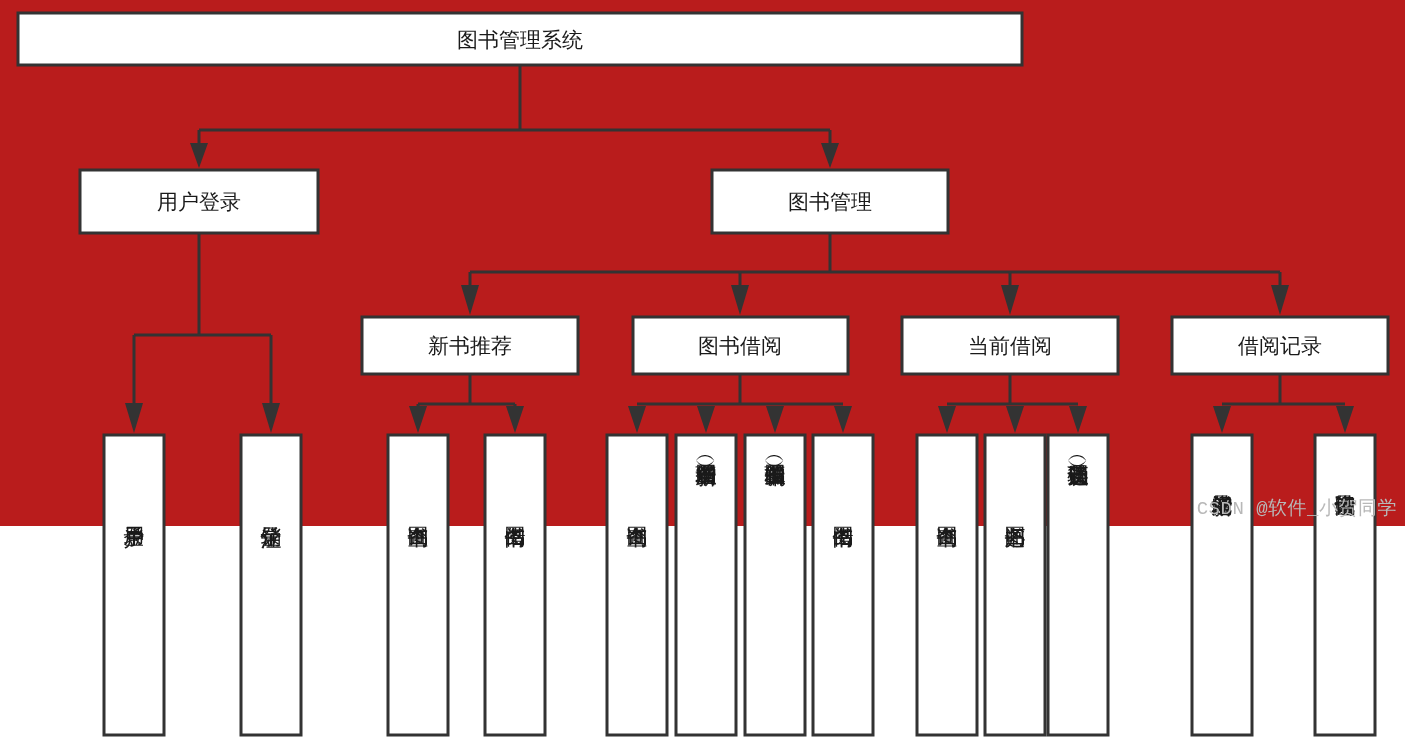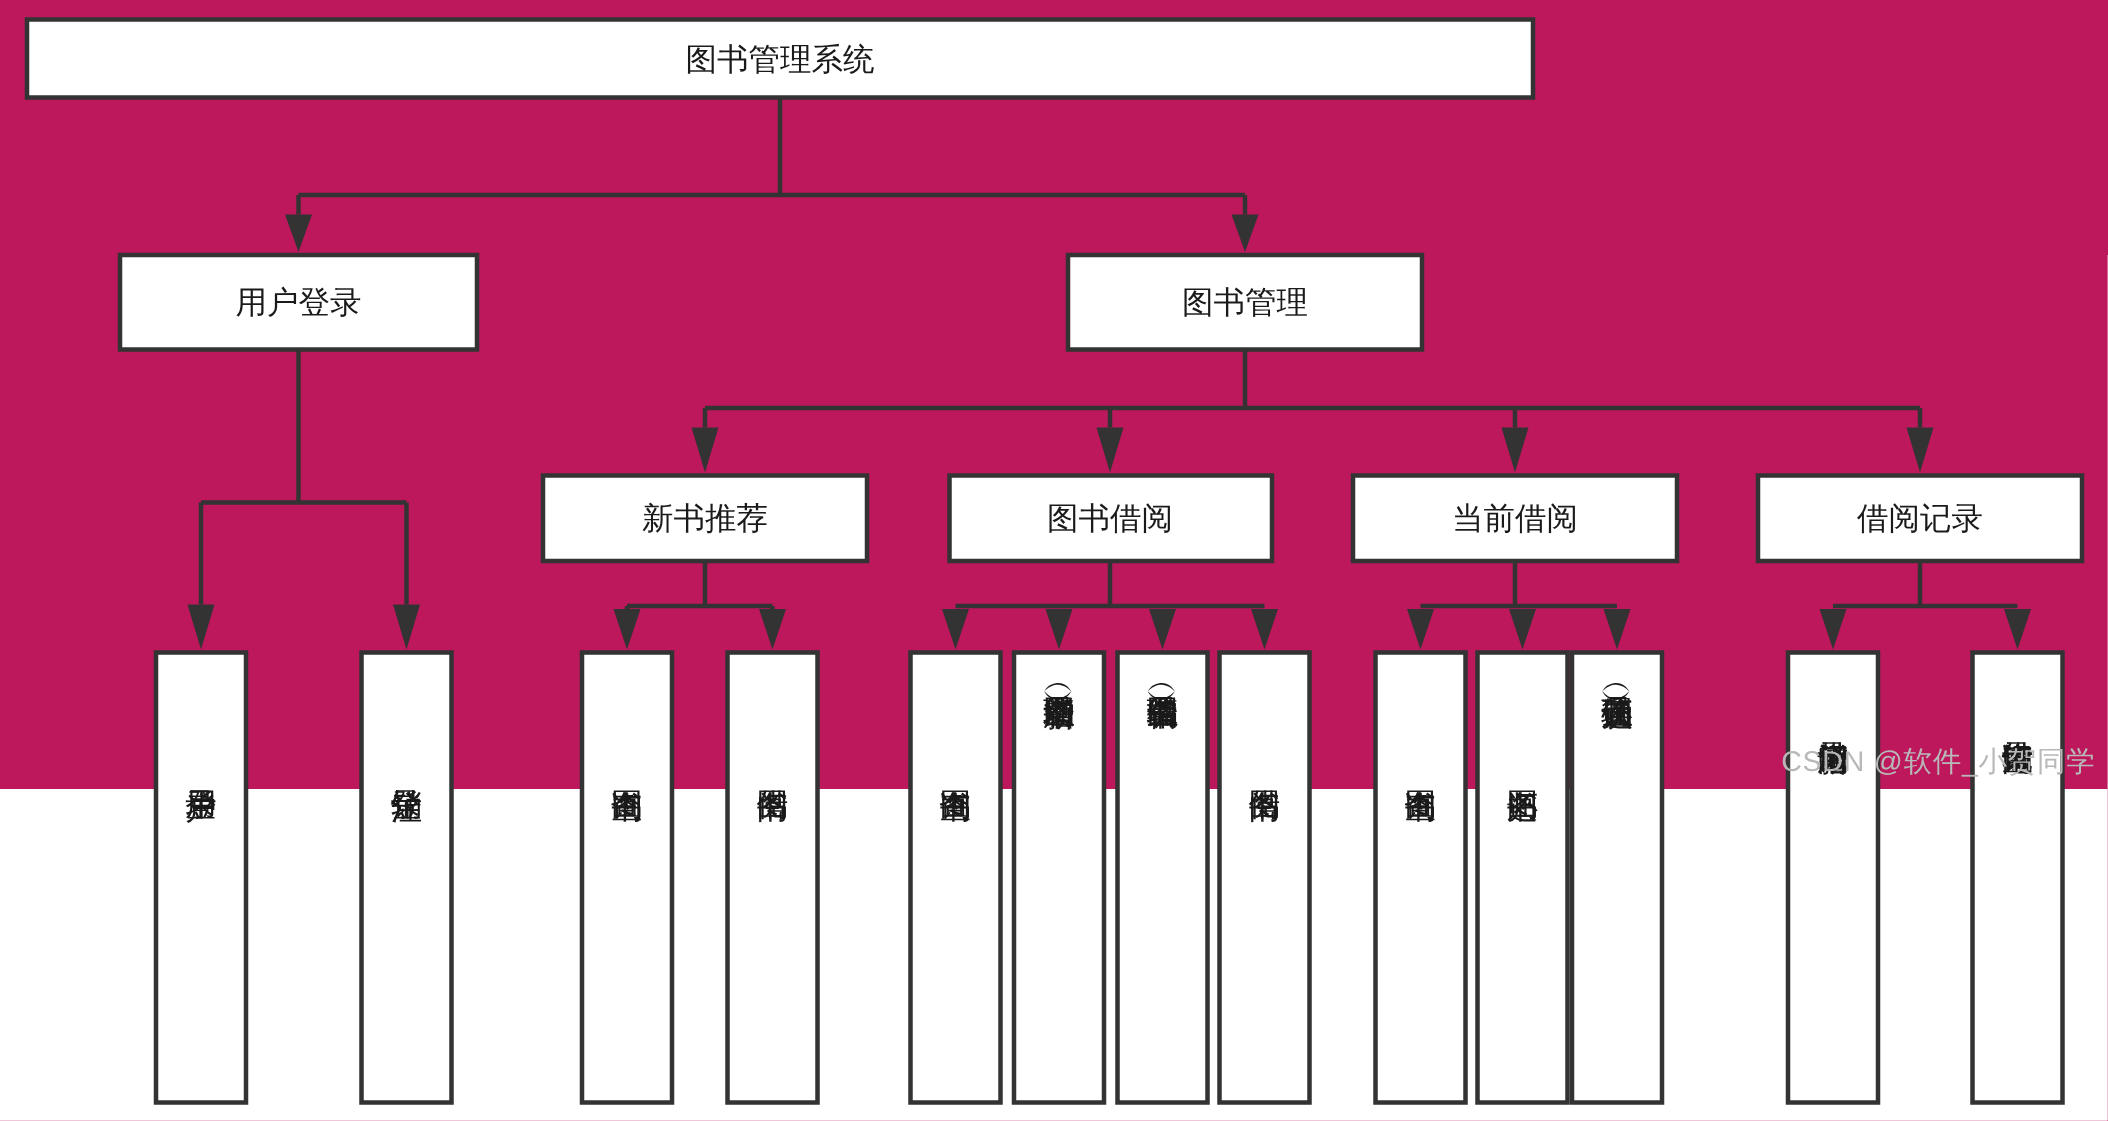--- a/index.html
+++ b/index.html
@@ -11,21 +11,21 @@
   body {
     width: 1405px;
     height: 747px;
     overflow: hidden;
     font-family: "DejaVu Sans", "Liberation Sans", sans-serif;
   }
   #diagram-root {
     position: relative;
     width: 1405px;
     height: 526px;
-    background: #be185d;
+    background: #b91c1c;
   }
   svg.diagram-canvas {
     position: absolute;
     top: 0;
     left: 0;
     width: 1405px;
     height: 747px;
     display: block;
   }
   .node-box {
@@ -55,21 +55,21 @@
     stroke-linecap: butt;
   }
   .arrow-head {
     fill: #333333;
     stroke: none;
   }
   .watermark-text {
     position: absolute;
     right: 8px;
     bottom: 5px;
-    font-family: Liberation Sans, sans-serif;
+    font-family: Liberation Mono, monospace;
     font-size: 19px;
     color: #b8b8b8;
     white-space: nowrap;
     letter-spacing: 0.5px;
     pointer-events: none;
     margin-top: 20px;
   }
 </style>
 </head>
 <body>

